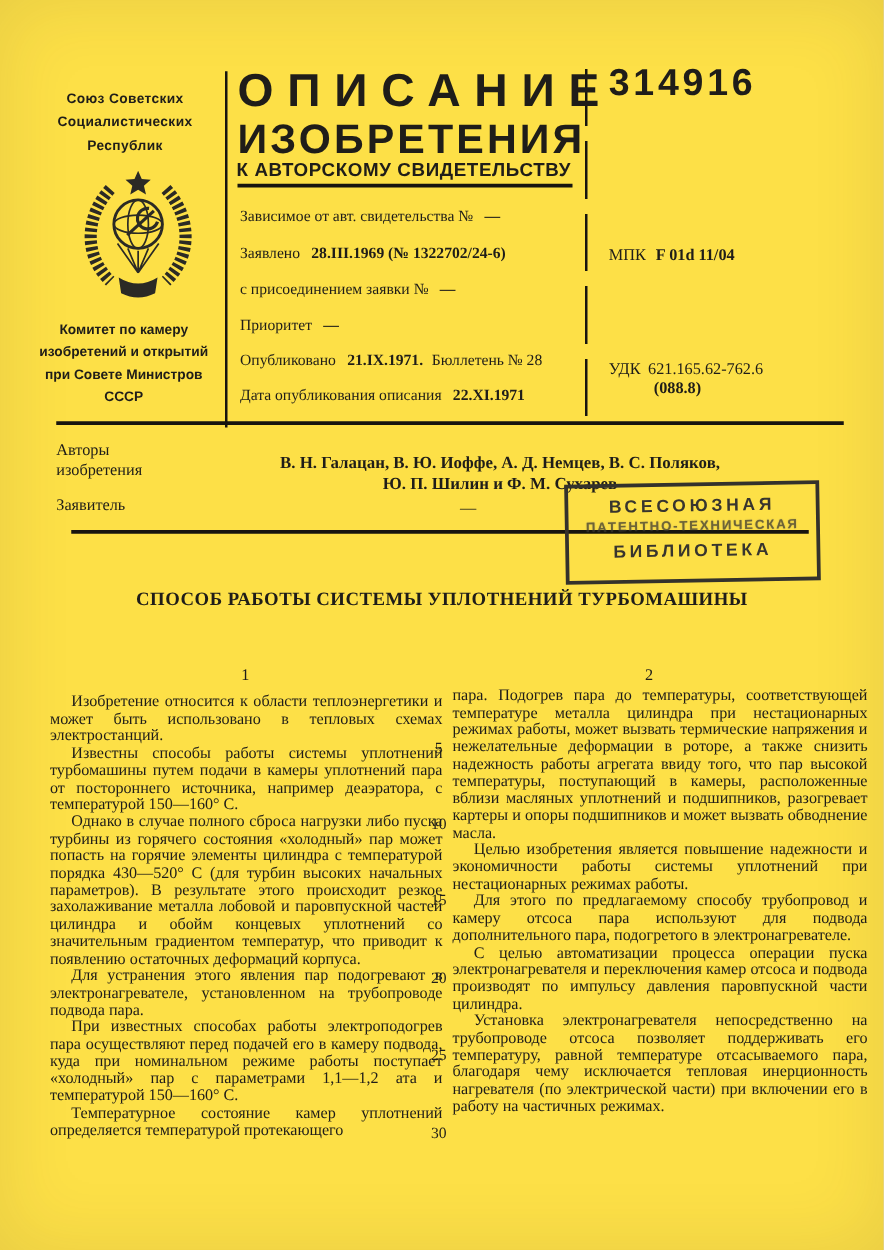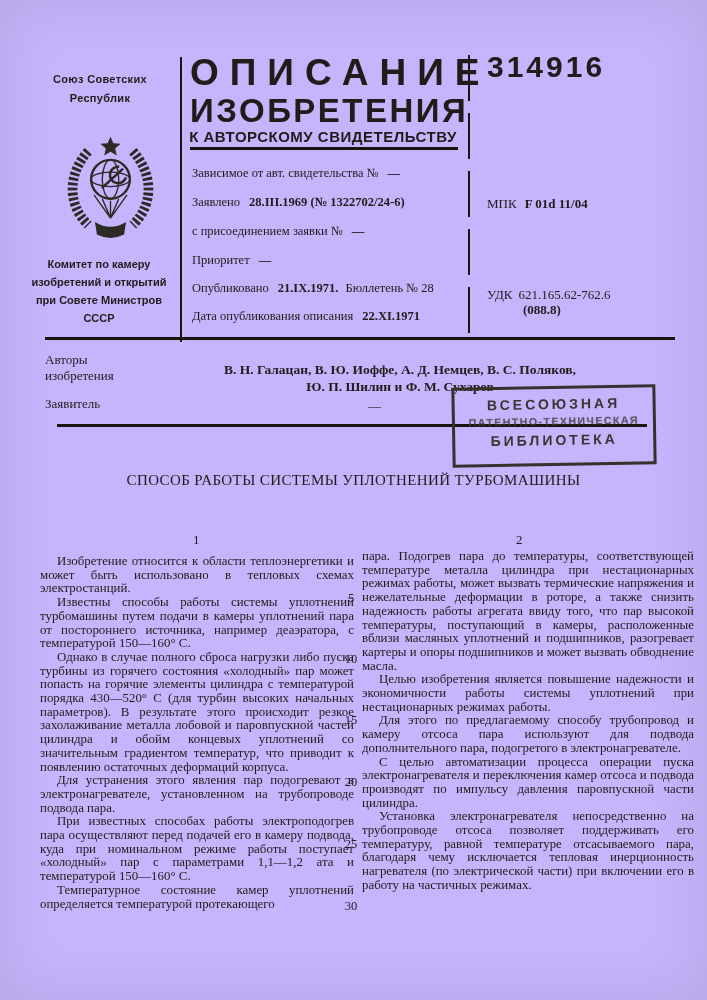--- a/index.html
+++ b/index.html
@@ -1,18 +1,18 @@
 <!DOCTYPE html>
 <html><head>
 <meta charset="utf-8">
 <style>
   html,body { margin:0; padding:0; background:#d8d6d0; }
   .page {
     position:relative; width:707px; height:1000px; margin:0 auto;
-    background:#c4b5fd; color:#1f1d19; overflow:hidden;
+    background:#fde047; color:#1f1d19; overflow:hidden;
     font-family:"Liberation Serif", serif;
     box-shadow: inset 0 0 60px rgba(70,60,40,.12);
   }
   .abs { position:absolute; }
 
   
   .country {
     left:20px; top:70px; width:160px; text-align:center;
     font-family:"Liberation Sans", sans-serif; font-weight:bold;
     font-size:11px; line-height:19px; letter-spacing:.3px;
@@ -86,21 +86,21 @@
     box-sizing:border-box;
   }
   .stamp .s1 { margin-top:7px; font-size:14px; letter-spacing:3px; }
   .stamp .s2 { margin-top:3px; font-size:10.5px; letter-spacing:1.5px; opacity:.72;
                text-shadow:0 0 1px #6a675e; }
   .stamp .s3 { margin-top:5px; font-size:14px; letter-spacing:3px; }
 
   
   .invtitle {
     left:0; top:472px; width:707px; text-align:center;
-    font-weight:normal; font-size:15px; letter-spacing:.4px;
+    font-weight:bold; font-size:15px; letter-spacing:.4px;
   }
   .colnum { font-size:13px; }
   .cn1 { left:193px; top:532px; }
   .cn2 { left:516px; top:532px; }
 
   .col { font-size:12.9px; line-height:13.7px; text-align:justify; }
   .col p { margin:0; }
   .col p.ind { text-indent:17px; }
   .col-left  { left:40px;  top:555px; width:314px; }
   .col-right { left:362px; top:550px; width:332px; }
@@ -108,20 +108,21 @@
   .lnum { left:340px; width:22px; text-align:center; font-size:12.5px; }
   .ln0{top:591px}.ln1{top:652px}.ln2{top:713px}.ln3{top:775px}.ln4{top:837px}.ln5{top:899px}
 </style>
 </head>
 <body>
 
 <div class="page">
 
   <div class="abs country">
     <div>Союз Советских</div>
+    <div>Социалистических</div>
     <div>Республик</div>
   </div>
 
   <div class="abs emblem">
     <svg viewBox="0 0 100 110" width="97" height="108" xmlns="http://www.w3.org/2000/svg">
       <g stroke="#2b2a25" fill="none" stroke-width="1.4">
         <path d="M27 15 C6 38 5 70 27 91" stroke-width="10" stroke-dasharray="3 2.2"></path>
         <path d="M73 15 C94 38 95 70 73 91" stroke-width="10" stroke-dasharray="3 2.2"></path>
         <circle cx="50" cy="44" r="20" stroke-width="2.4"></circle>
         <ellipse cx="50" cy="44" rx="20" ry="7.5"></ellipse>

